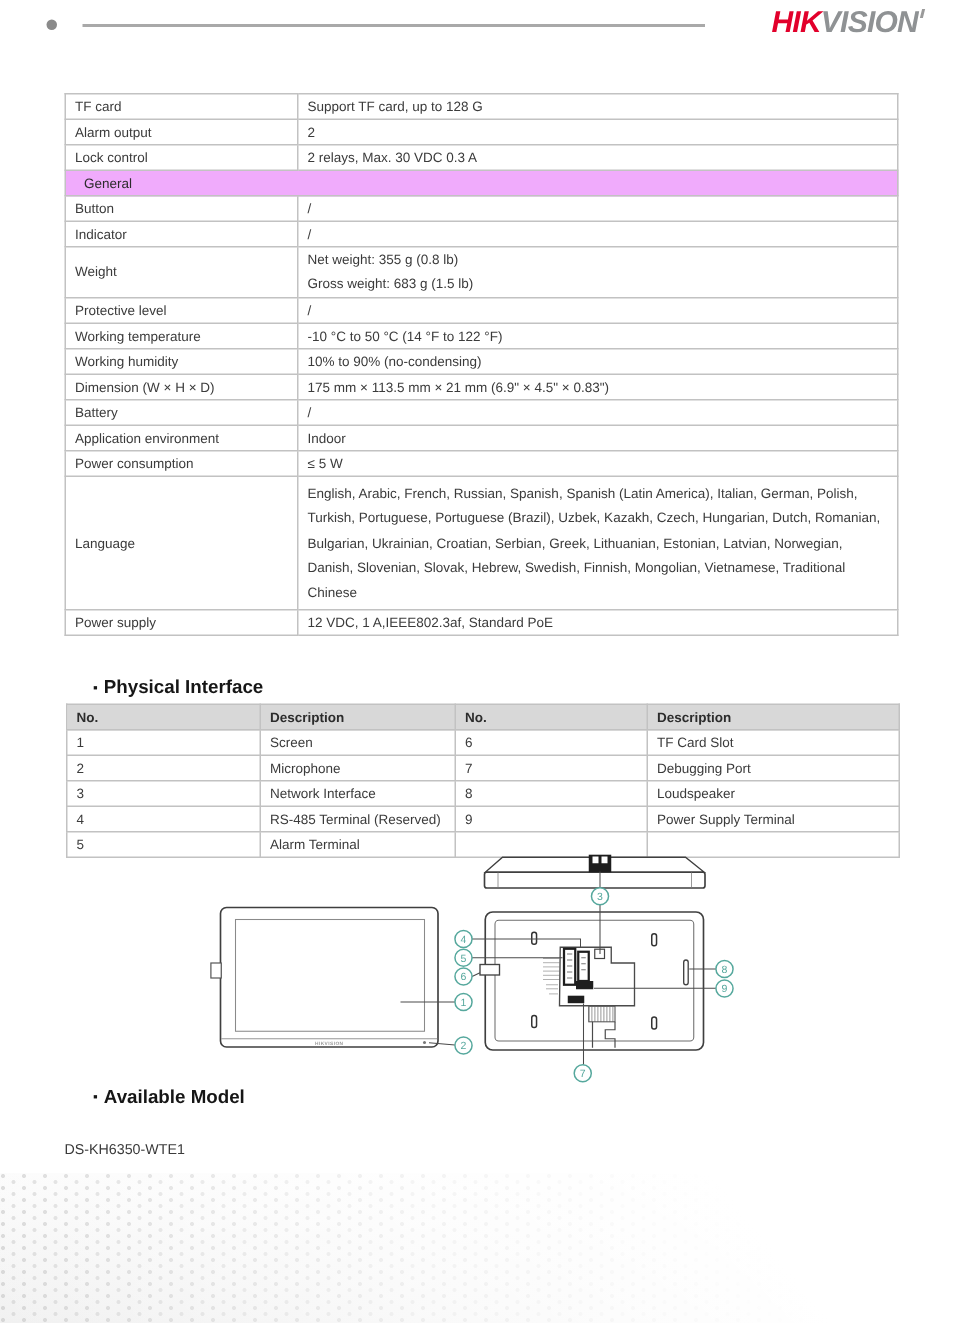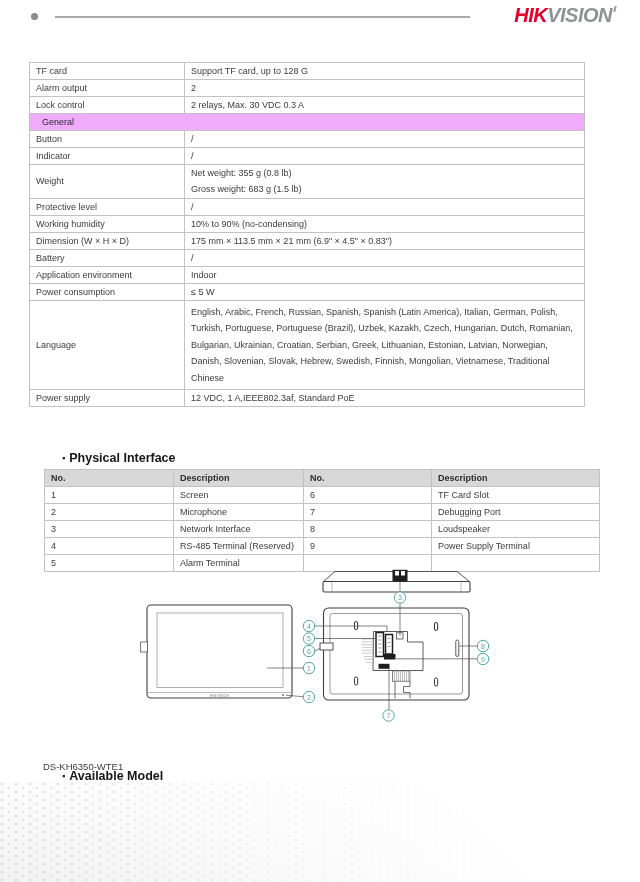--- a/index.html
+++ b/index.html
@@ -7,36 +7,36 @@
         font-family:"Liberation Sans",sans-serif;color:#3b3b3b;}
   
   .hdr-dot{position:absolute;left:31px;top:13px;width:7px;height:7px;border-radius:50%;background:#8a8a8a;}
   .hdr-line{position:absolute;left:55px;top:16px;width:415px;height:2px;background:#a9a9a9;}
   .logo{position:absolute;right:16px;top:4px;font-size:20px;font-weight:bold;font-style:italic;letter-spacing:-0.5px;white-space:nowrap;}
   .logo .hik{color:#e2002b;}
   .logo .vision{color:#8f9294;}
   .logo .tm{display:inline-block;width:2px;height:6px;background:#9a9a9a;transform:skewX(-14deg);margin-left:2px;vertical-align:top;margin-top:2px;}
   
   table{border-collapse:collapse;table-layout:fixed;}
-  .spec{position:absolute;left:29px;top:62px;width:555px;font-size:9px;}
+  .spec{position:absolute;left:43px;top:62px;width:555px;font-size:9px;}
   .spec td{border:1px solid #c2c2c2;padding:1px 6px;vertical-align:middle;line-height:13px;}
   .spec tr{height:17px;}
   .spec tr.h2{height:34px;}
   .spec td.section{background:#f0abfc;font-weight:normal;color:#2c2c2c;padding-left:12px;}
   .spec td.val div{line-height:15.5px;}
   .spec td.lang{line-height:16.4px;padding-top:3px;padding-bottom:3px;}
   .pi{position:absolute;left:44px;top:469px;width:555px;font-size:9px;}
   .pi td,.pi th{border:1px solid #c2c2c2;padding:1px 6px;vertical-align:middle;line-height:12px;text-align:left;}
   .pi tr{height:17px;}
   .pi th{background:#d8d8d8;font-weight:bold;color:#2c2c2c;}
   
   .sec-head{position:absolute;left:34px;font-size:12.5px;font-weight:bold;color:#161616;white-space:nowrap;margin-left:28px;}
   .sec-head .blt{font-size:9px;vertical-align:1.5px;margin-right:4px;}
   .pi-head{top:451px;}
-  .am-head{top:769px;}
+  .am-head{top:724px;}
   .model{position:absolute;left:43px;top:761px;font-size:9.5px;color:#3b3b3b;}
   
   .diagram{position:absolute;left:140px;top:560px;}
   
   .footer-tex{position:absolute;left:0;right:0;bottom:0;height:100px;
     background-image:
       linear-gradient(52deg, rgba(255,255,255,0) 0%, rgba(255,255,255,0.65) 45%, #ffffff 78%),
       radial-gradient(circle at 2px 2px, #d7d7d7 1.05px, rgba(215,215,215,0) 1.6px),
       radial-gradient(circle at 9px 6px, #dcdcdc 1.05px, rgba(220,220,220,0) 1.6px),
       linear-gradient(180deg, #fbfbfb, #f1f1f1);
@@ -85,20 +85,24 @@
         <tr class="h2">
           <td>Weight</td>
           <td class="val">
             <div>Net weight: 355 g (0.8 lb)</div>
             <div>Gross weight: 683 g (1.5 lb)</div>
           </td>
         </tr>
         <tr>
           <td>Protective level</td>
           <td class="val">/</td>
+        </tr>
+        <tr>
+          <td>Working temperature</td>
+          <td class="val">-10 °C to 50 °C (14 °F to 122 °F)</td>
         </tr>
         <tr>
           <td>Working humidity</td>
           <td class="val">10% to 90% (no-condensing)</td>
         </tr>
         <tr>
           <td>Dimension (W × H × D)</td>
           <td class="val">175 mm × 113.5 mm × 21 mm (6.9" × 4.5" × 0.83")</td>
         </tr>
         <tr>

